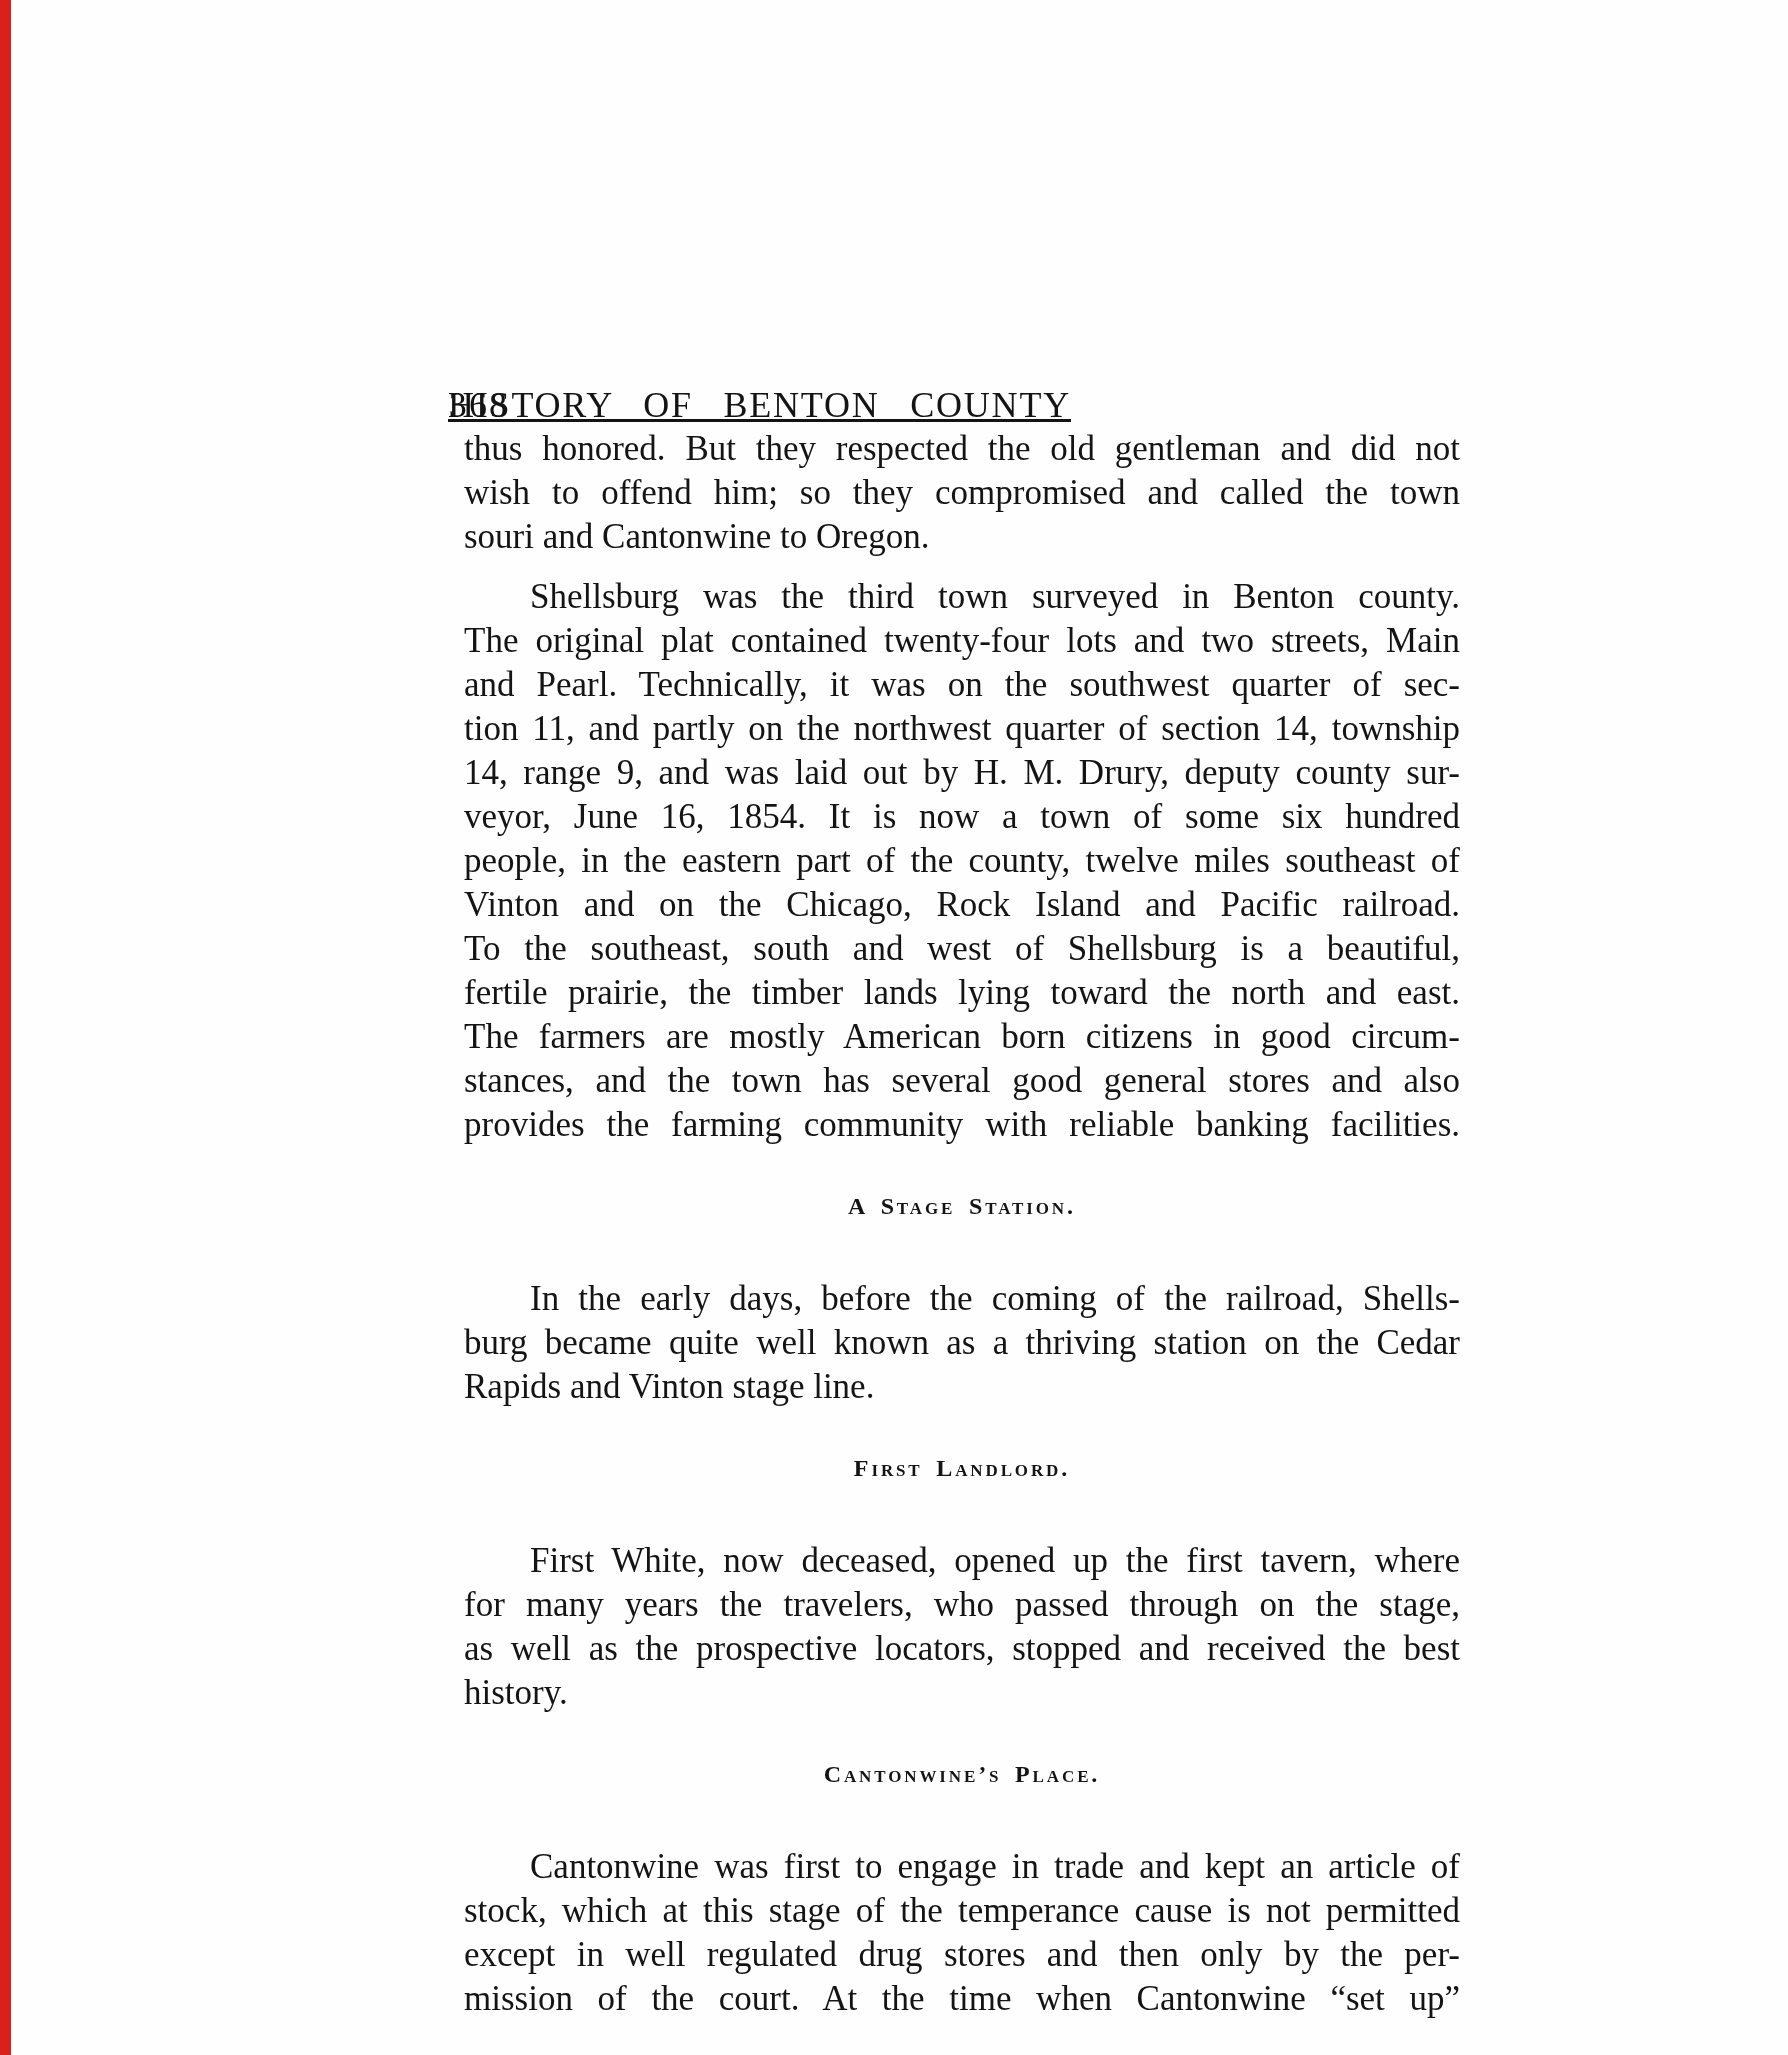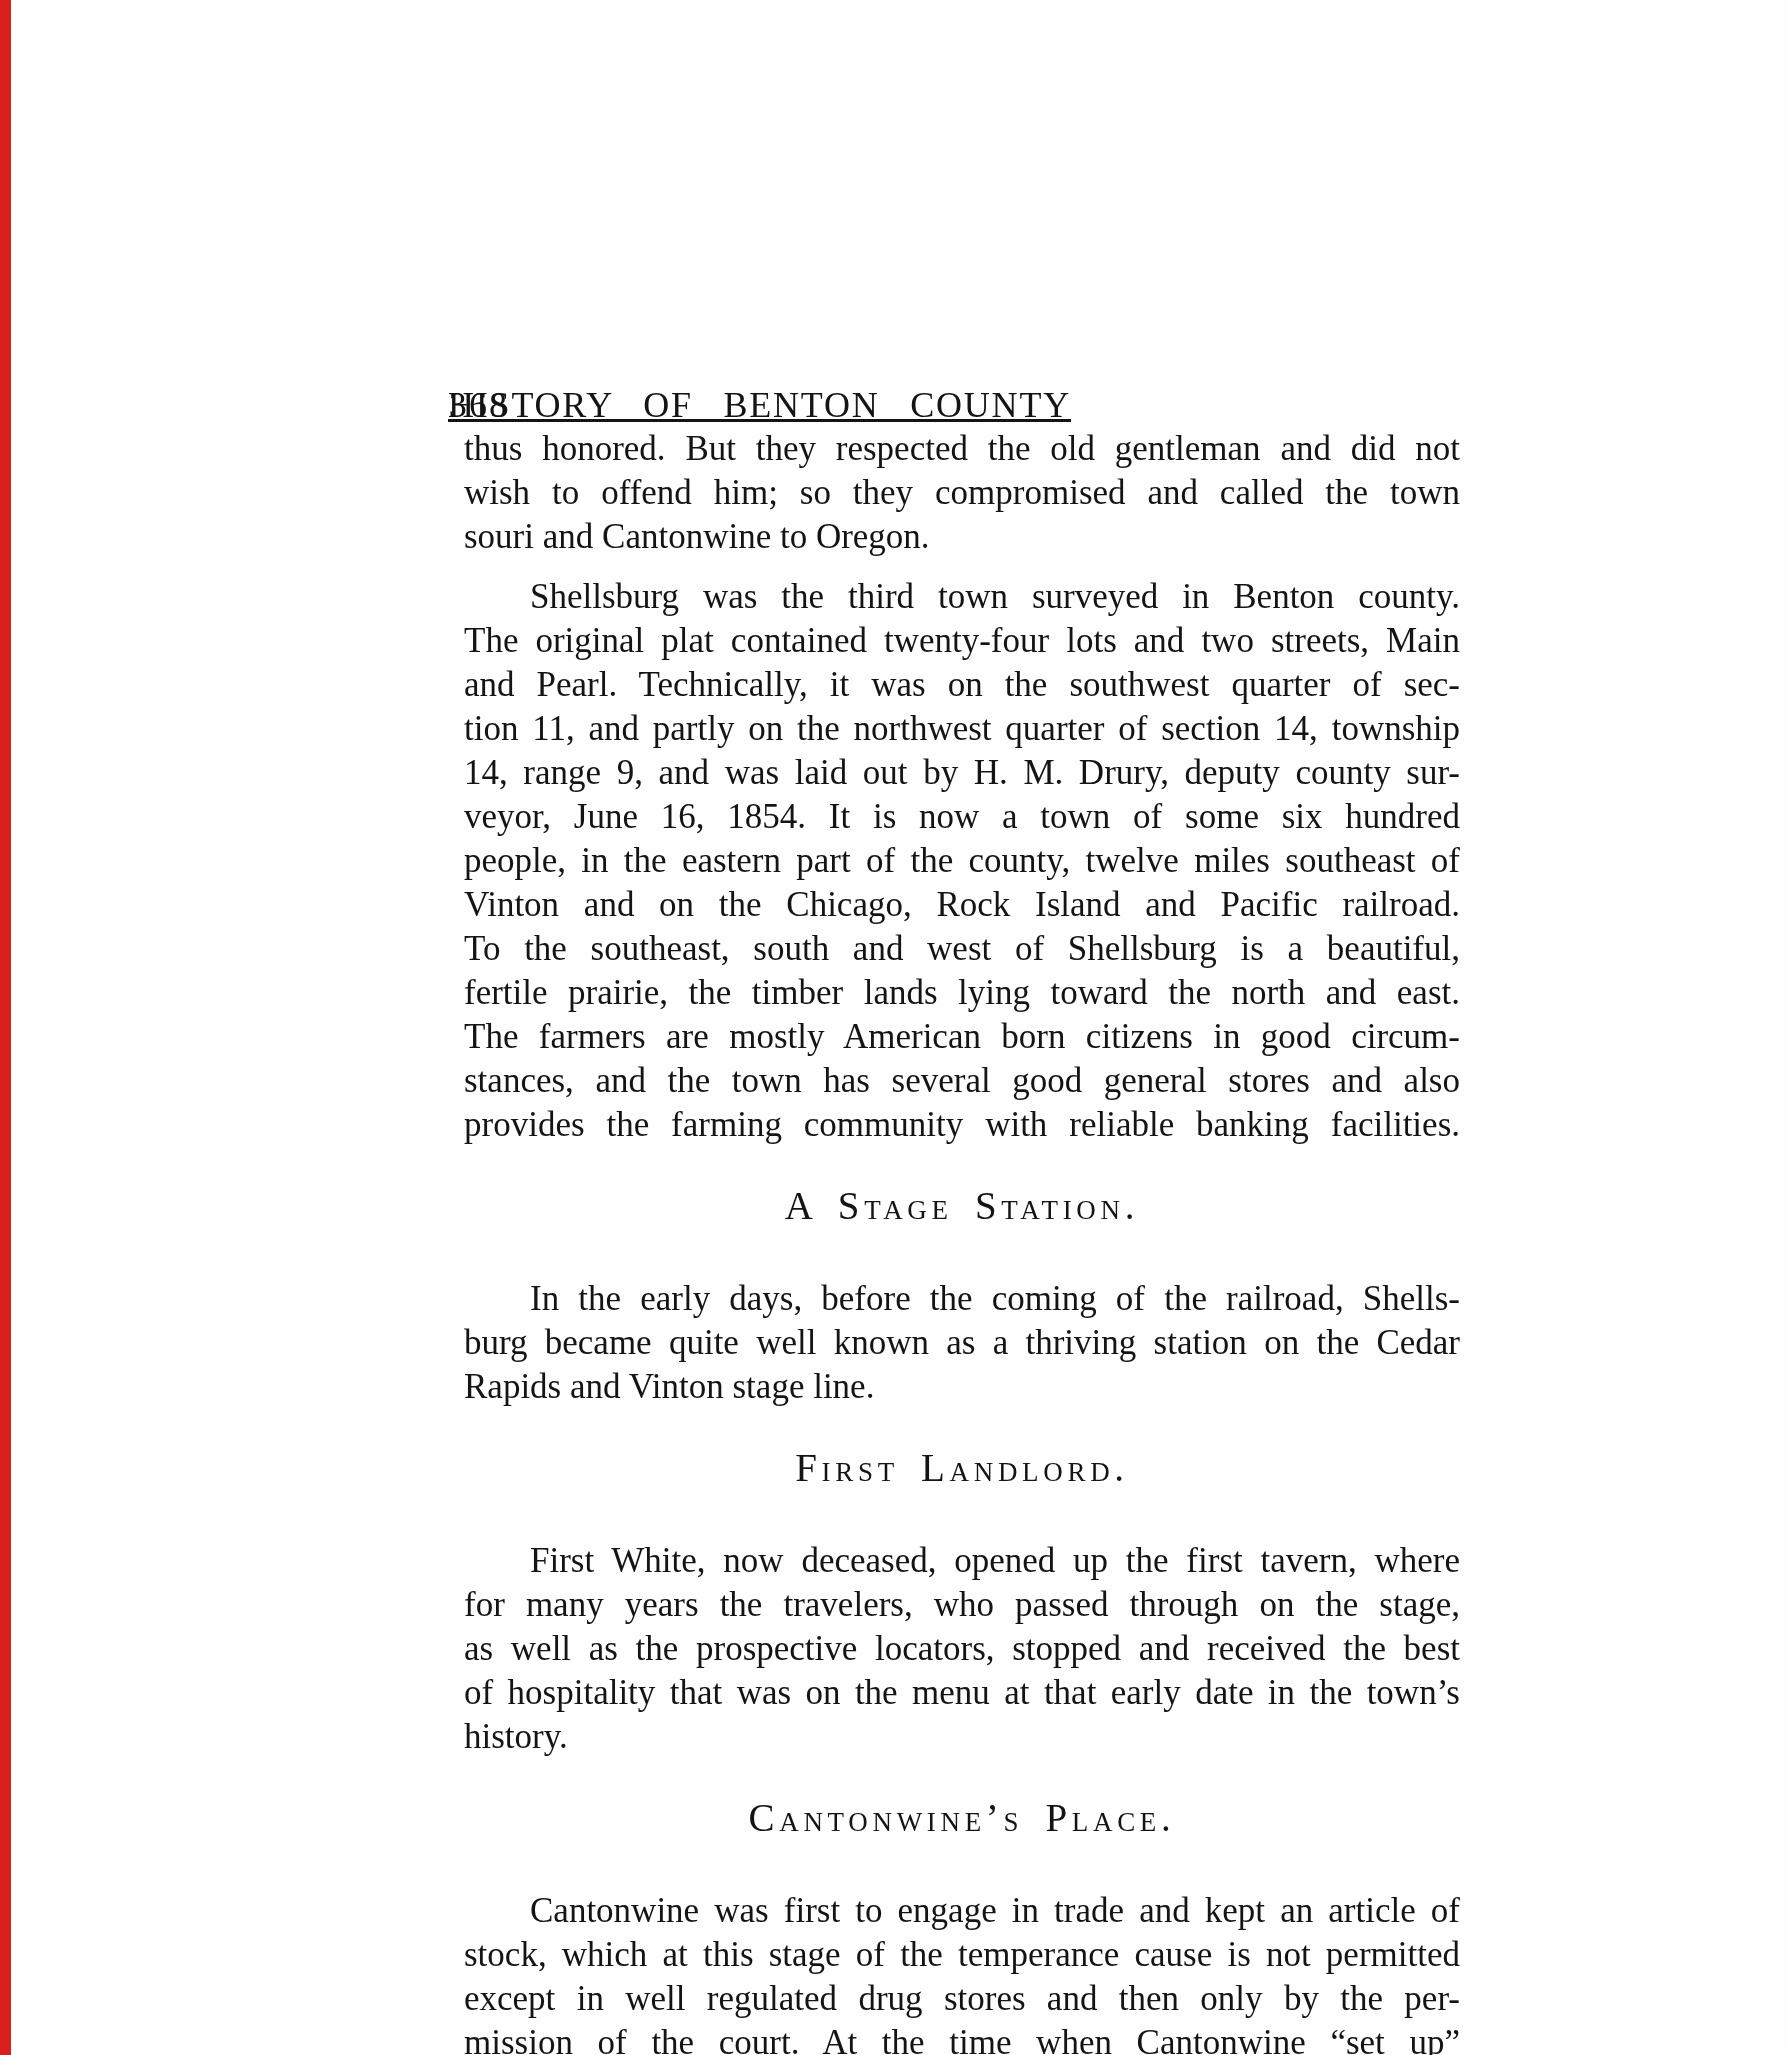--- a/index.html
+++ b/index.html
@@ -71,22 +71,22 @@
   }
   .line.left-last {
     text-align: left;
     text-align-last: left;
   }
   .para.indented .line:first-child {
     text-indent: 66px;
   }
   .section-heading {
     font-variant: small-caps;
-    font-weight: 400;
-    font-size: 39px;
+    font-weight: 700;
+    font-size: 24px;
     line-height: 44px;
     text-align: center;
     letter-spacing: 0.12em;
     word-spacing: 0.2em;
     margin: 37px 0 49px 0;
   }
 </style>
 </head>
 <body>
 
@@ -124,21 +124,20 @@
       <div class="para indented">
         <div class="line">In the early days, before the coming of the railroad, Shells-</div>
         <div class="line">burg became quite well known as a thriving station on the Cedar</div>
         <div class="line left-last">Rapids and Vinton stage line.</div>
       </div>
       <h2 class="section-heading">First Landlord.</h2>
       <div class="para indented">
         <div class="line">First White, now deceased, opened up the first tavern, where</div>
         <div class="line">for many years the travelers, who passed through on the stage,</div>
         <div class="line">as well as the prospective locators, stopped and received the best</div>
-        <div class="line">of hospitality that was on the menu at that early date in the town’s</div>
         <div class="line left-last">history.</div>
       </div>
       <h2 class="section-heading">Cantonwine’s Place.</h2>
       <div class="para indented">
         <div class="line">Cantonwine was first to engage in trade and kept an article of</div>
         <div class="line">stock, which at this stage of the temperance cause is not permitted</div>
         <div class="line">except in well regulated drug stores and then only by the per-</div>
         <div class="line">mission of the court. At the time when Cantonwine “set up”</div>
       </div>
     </main>

